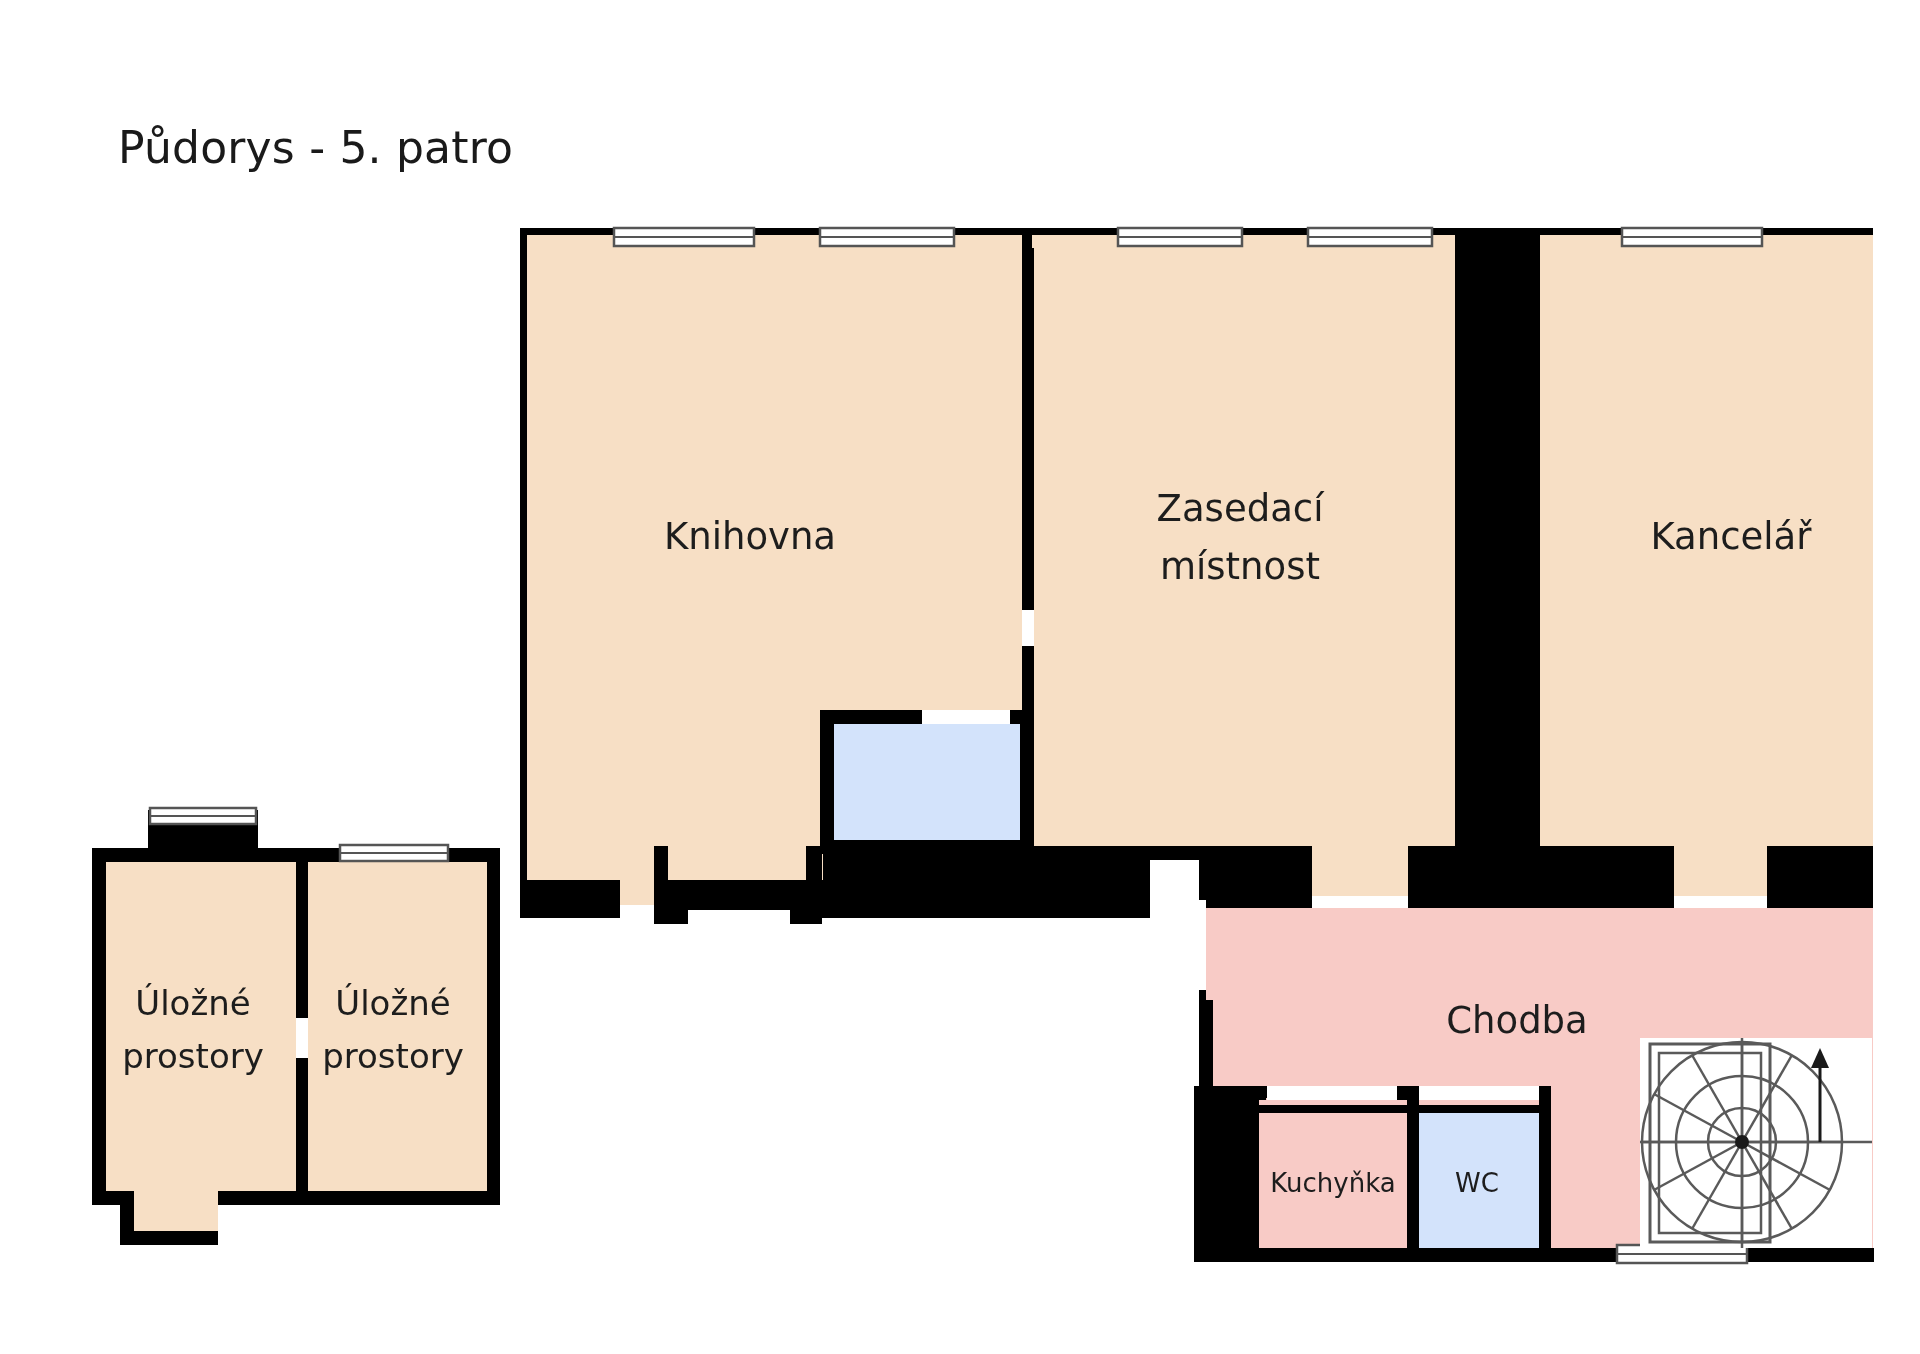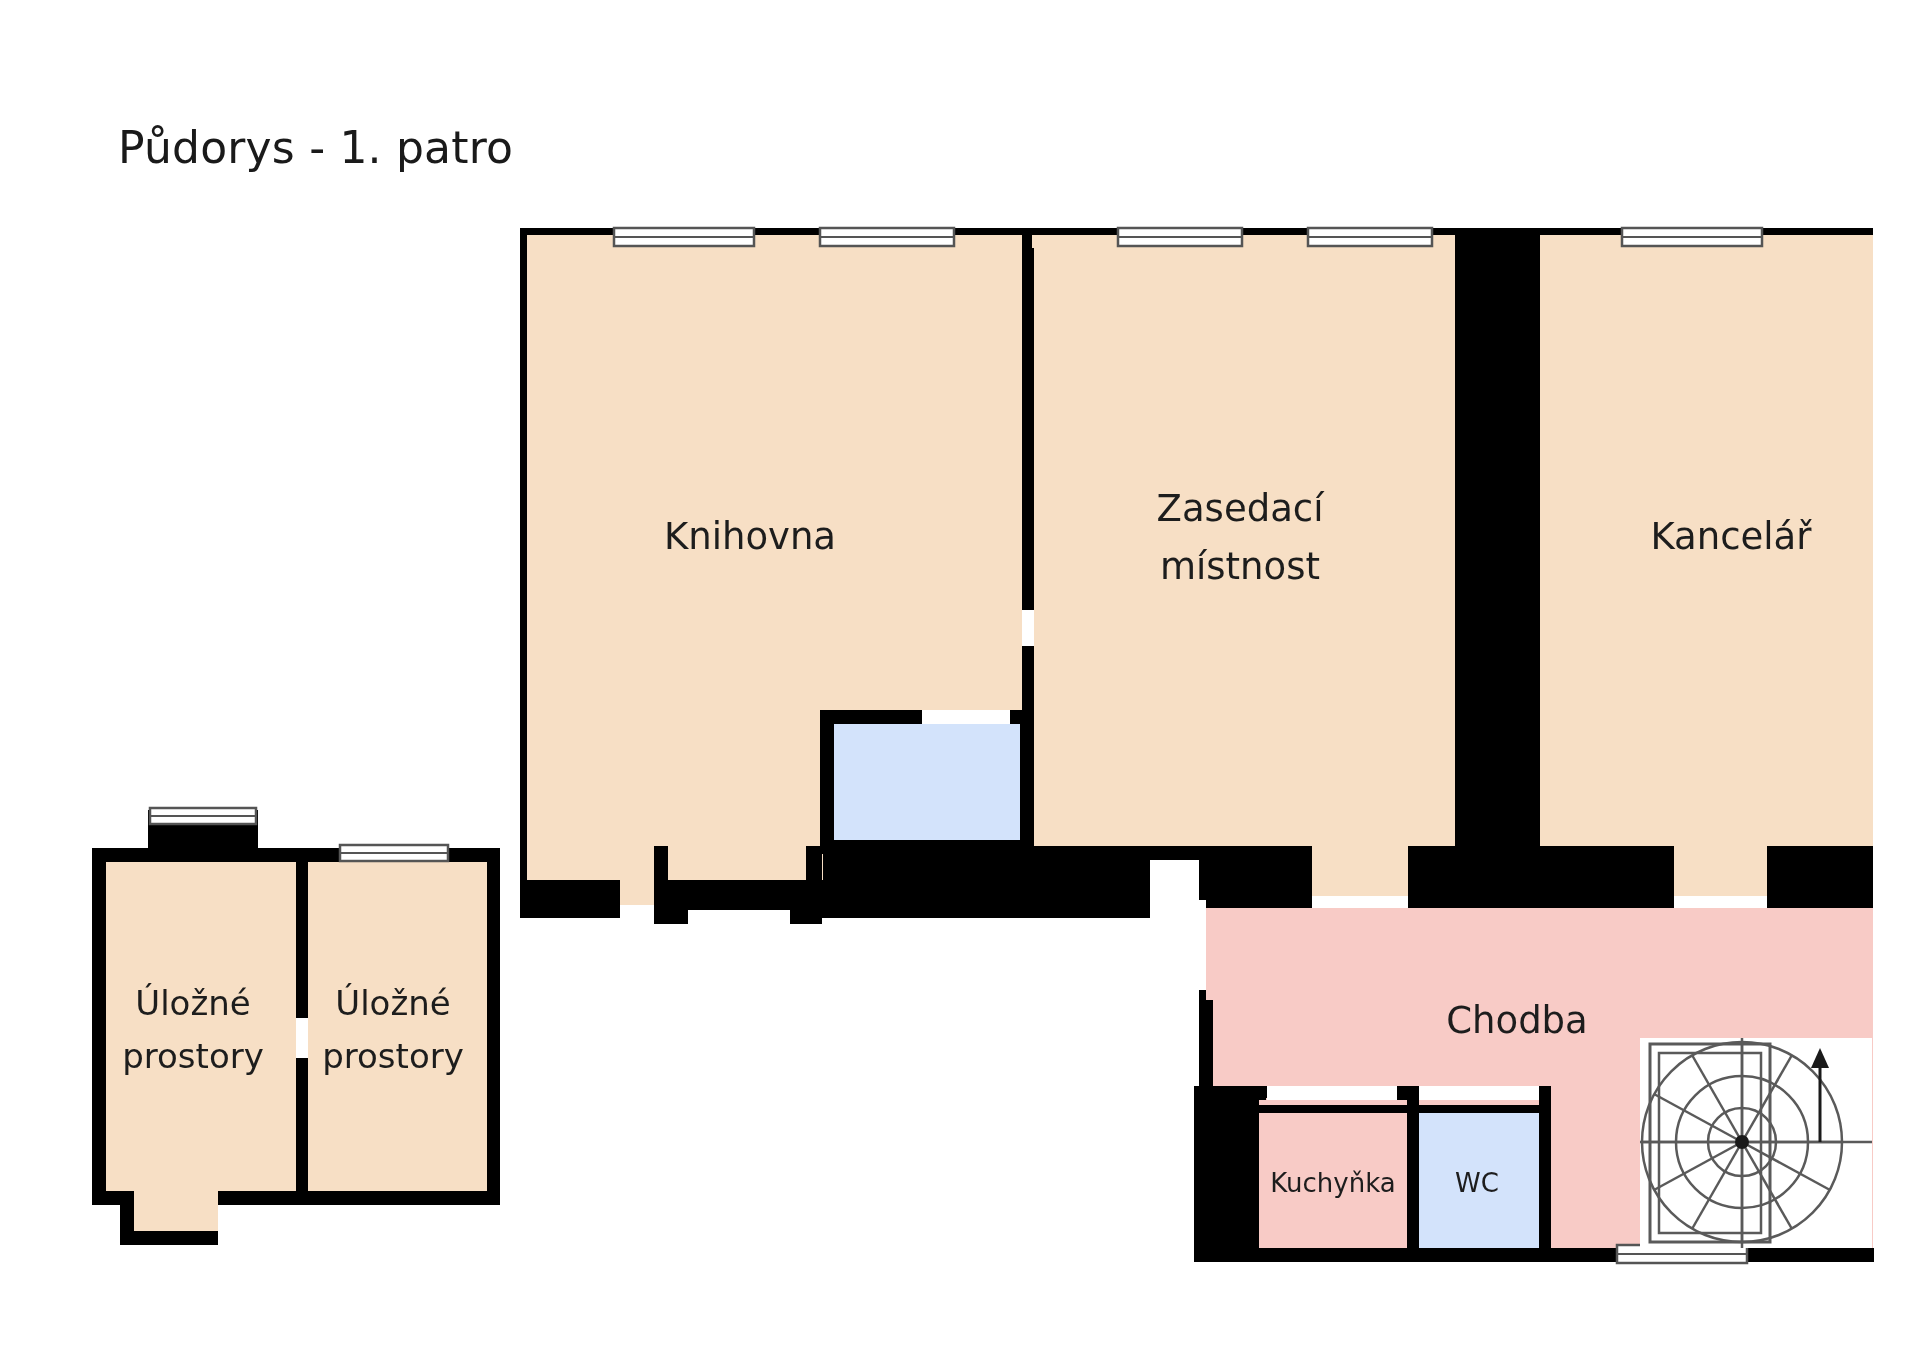--- a/index.html
+++ b/index.html
@@ -35,21 +35,21 @@
     text-anchor: middle;
     dominant-baseline: middle;
   }
   .room-label.lg { font-size: 37px; }
   .room-label.md { font-size: 34px; }
   .room-label.sm { font-size: 26px; }
 </style>
 </head>
 <body>
 
-<div id="plan-title">Půdorys - 1. patro</div>
+<div id="plan-title">Půdorys - 5. patro</div>
 
 <svg id="floorplan-svg" width="1920" height="1354" viewBox="0 0 1920 1354">
 
   <g>
 
     <g>
       <path fill="#000000" d="
         M 520 228
         L 1873 228
         L 1873 1262

